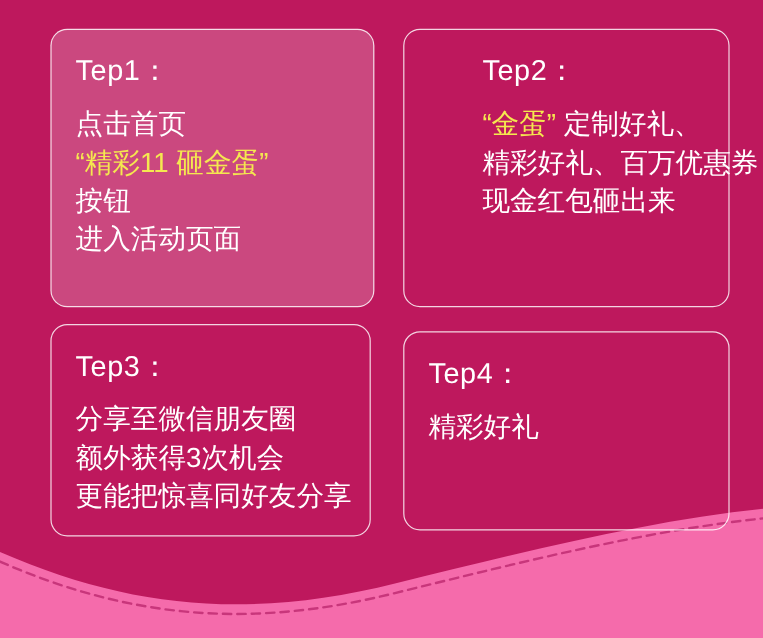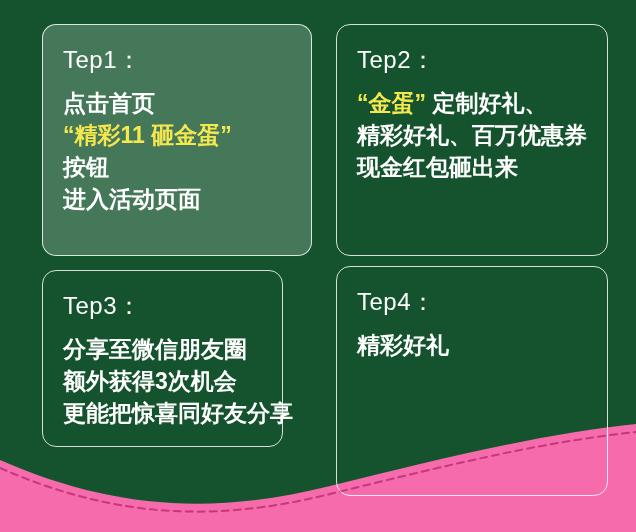--- a/index.html
+++ b/index.html
@@ -10,21 +10,21 @@
     width: 636px;
     height: 532px;
     font-family: "Liberation Sans", "DejaVu Sans", sans-serif;
     overflow: hidden;
   }
 
   #stage {
     position: relative;
     width: 636px;
     height: 532px;
-    background: #14532d;
+    background: #be185d;
     overflow: hidden;
   }
 
   
   .wave-layer {
     position: absolute;
     left: 0;
     bottom: 0;
     width: 636px;
     height: 120px;
@@ -37,23 +37,23 @@
     box-sizing: border-box;
     border: 1px solid rgba(255, 255, 255, 0.82);
     border-radius: 14px;
     padding: 0;
   }
   .card.filled {
     background: rgba(255, 255, 255, 0.21);
   }
 
   .card-1 { left: 42px;  top: 24px;  width: 270px; height: 232px; }
-  .card-2 { left: 336px; top: 24px;  width: 272px; height: 232px; }
-  .card-3 { left: 42px;  top: 270px; width: 241px; height: 177px; }
-  .card-4 { left: 336px; top: 266px; width: 272px; height: 230px; }
+  .card-2 { left: 336px; top: 24px;  width: 272px; height: 232px; padding-left: 45px; }
+  .card-3 { left: 42px;  top: 270px; width: 267px; height: 177px; }
+  .card-4 { left: 336px; top: 276px; width: 272px; height: 166px; }
 
   .card-inner {
     padding: 20px 0 0 20px;
   }
 
   .step-title {
     color: #ffffff;
     font-size: 24px;
     line-height: 30px;
     font-weight: 400;
@@ -62,21 +62,21 @@
   }
 
   .step-lines {
     margin-top: 12px;
   }
 
   .step-line {
     color: #ffffff;
     font-size: 23px;
     line-height: 32px;
-    font-weight: 700;
+    font-weight: 400;
     white-space: nowrap;
   }
 
   .hl {
     color: #f5e84f;
     text-align: right;
   }
 </style>
 </head>
 <body>

